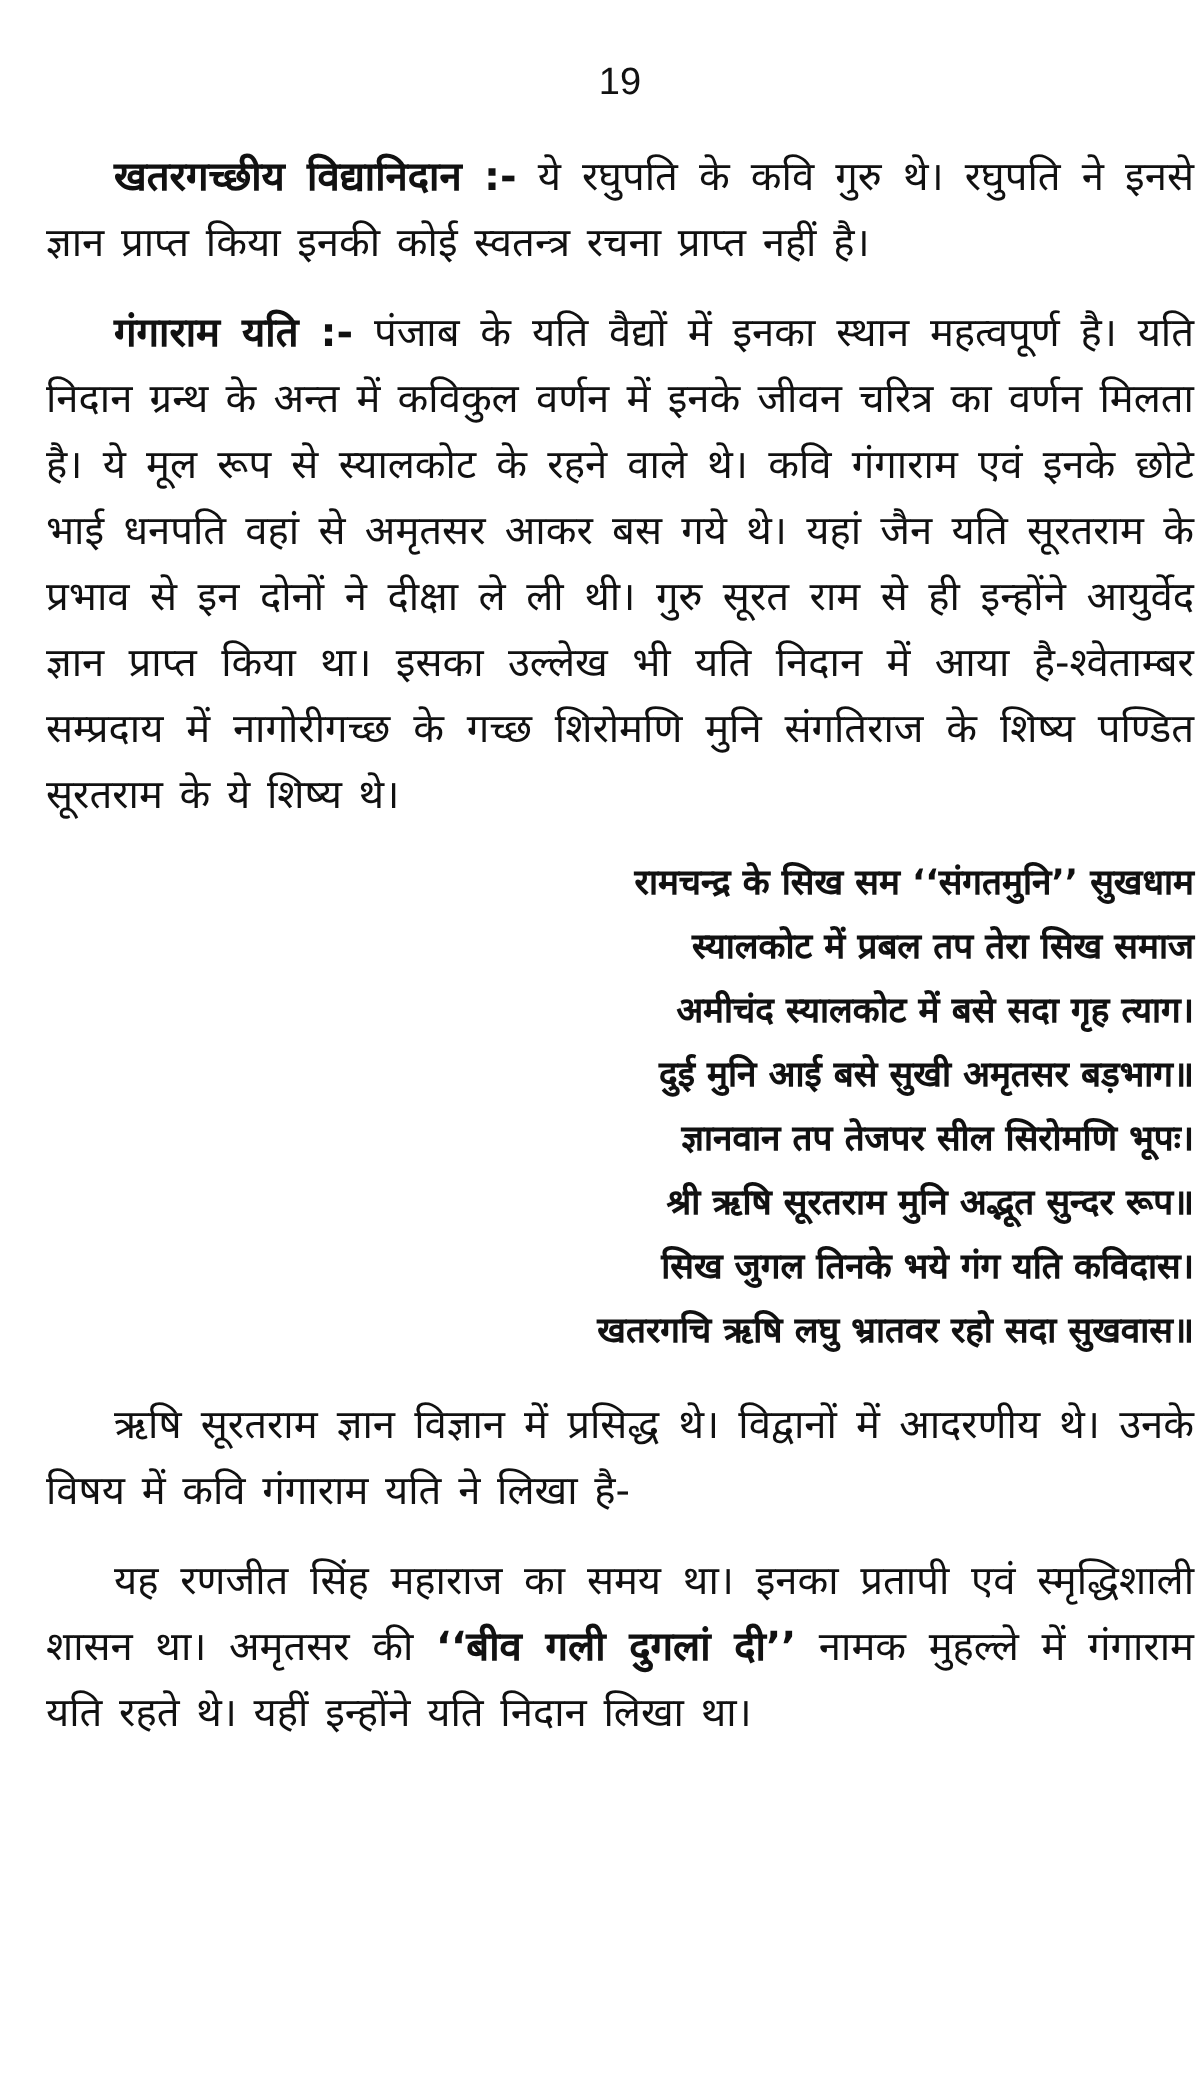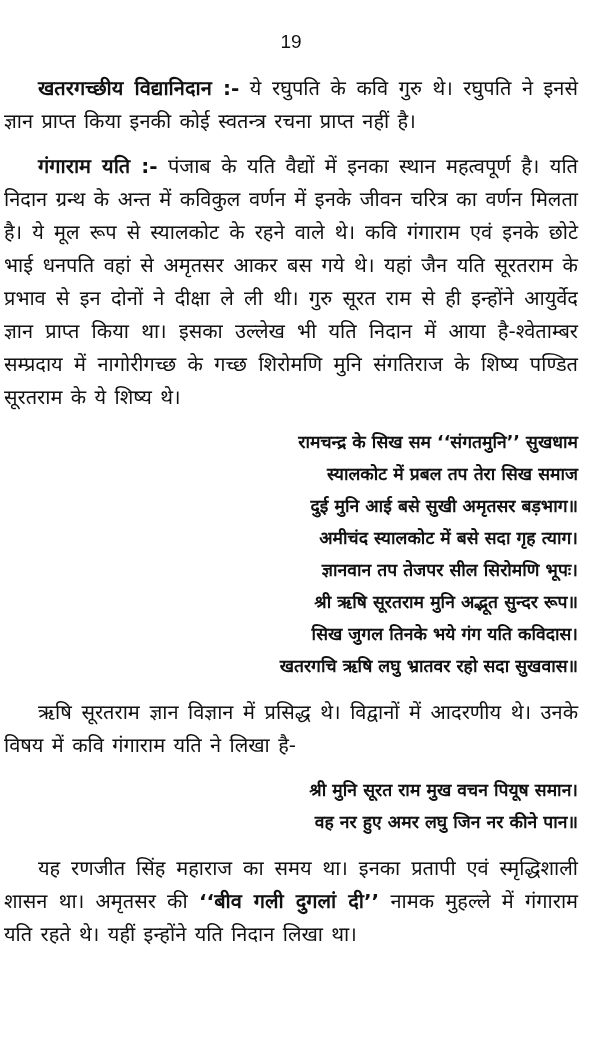--- a/index.html
+++ b/index.html
@@ -10,21 +10,21 @@
   body {
     width: 600px;
     height: 1038px;
     overflow: hidden;
     font-family: "DejaVu Sans", sans-serif;
     color: #111111;
     position: relative;
   }
   .page {
     position: absolute;
-    left: 4px;
+    left: 23px;
     top: 30px;
     width: 574px;
   }
   .page-number {
     text-align: center;
     font-family: "Liberation Sans", sans-serif;
     font-size: 19px;
     margin: 0 0 18px 0;
     line-height: 24px;
   }
@@ -61,30 +61,26 @@
 
   <div class="page-number">19</div>
 
   <p class="para"><span class="lead">खतरगच्छीय विद्यानिदान :-</span><span> ये रघुपति के कवि गुरु थे। रघुपति ने इनसे ज्ञान प्राप्त किया इनकी कोई स्वतन्त्र रचना प्राप्त नहीं है।</span></p>
 
   <p class="para"><span class="lead">गंगाराम यति :-</span><span> पंजाब के यति वैद्यों में इनका स्थान महत्वपूर्ण है। यति निदान ग्रन्थ के अन्त में कविकुल वर्णन में इनके जीवन चरित्र का वर्णन मिलता है। ये मूल रूप से स्यालकोट के रहने वाले थे। कवि गंगाराम एवं इनके छोटे भाई धनपति वहां से अमृतसर आकर बस गये थे। यहां जैन यति सूरतराम के प्रभाव से इन दोनों ने दीक्षा ले ली थी। गुरु सूरत राम से ही इन्होंने आयुर्वेद ज्ञान प्राप्त किया था। इसका उल्लेख भी यति निदान में आया है-श्वेताम्बर सम्प्रदाय में नागोरीगच्छ के गच्छ शिरोमणि मुनि संगतिराज के शिष्य पण्डित सूरतराम के ये शिष्य थे।</span></p>
 
   <div class="verse">
     <span class="line">रामचन्द्र के सिख सम ‘‘संगतमुनि’’ सुखधाम</span>
     <span class="line">स्यालकोट में प्रबल तप तेरा सिख समाज</span>
+    <span class="line">अमीचंद स्यालकोट में बसे सदा गृह त्याग।</span>
     <span class="line">दुई मुनि आई बसे सुखी अमृतसर बड़भाग॥</span>
-    <span class="line">अमीचंद स्यालकोट में बसे सदा गृह त्याग।</span>
     <span class="line">ज्ञानवान तप तेजपर सील सिरोमणि भूपः।</span>
     <span class="line">श्री ऋषि सूरतराम मुनि अद्भूत सुन्दर रूप॥</span>
     <span class="line">सिख जुगल तिनके भये गंग यति कविदास।</span>
     <span class="line">खतरगचि ऋषि लघु भ्रातवर रहो सदा सुखवास॥</span>
   </div>
 
   <p class="para">ऋषि सूरतराम ज्ञान विज्ञान में प्रसिद्ध थे। विद्वानों में आदरणीय थे। उनके विषय में कवि गंगाराम यति ने लिखा है-</p>
 
-  <div class="verse">
-    <span class="line">श्री मुनि सूरत राम मुख वचन पियूष समान।</span>
-    <span class="line">वह नर हुए अमर लघु जिन नर कीने पान॥</span>
-  </div>
 
   <p class="para"><span>यह रणजीत सिंह महाराज का समय था। इनका प्रतापी एवं स्मृद्धिशाली शासन था। अमृतसर की </span><span class="bold-quote">‘‘बीव गली दुगलां दी’’</span><span> नामक मुहल्ले में गंगाराम यति रहते थे। यहीं इन्होंने यति निदान लिखा था।</span></p>
 
 </div>
 
 </body></html>

